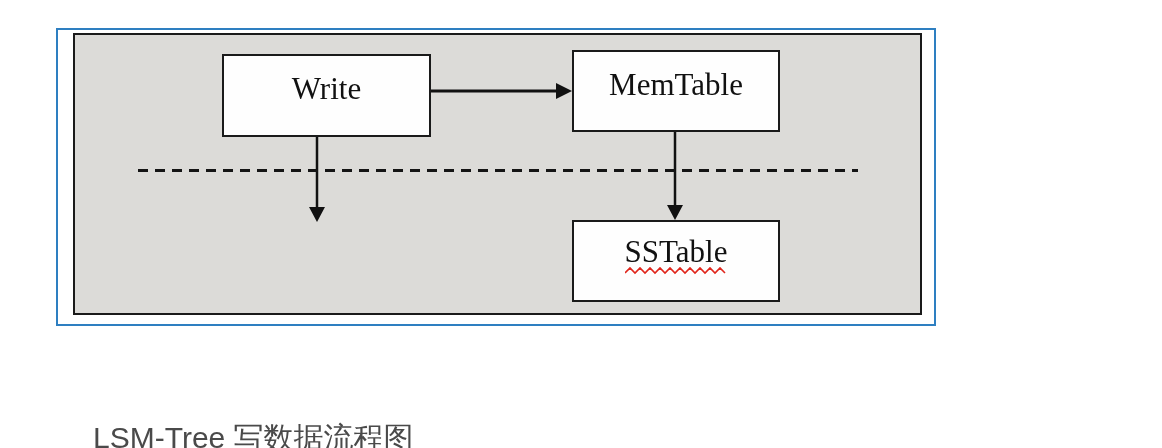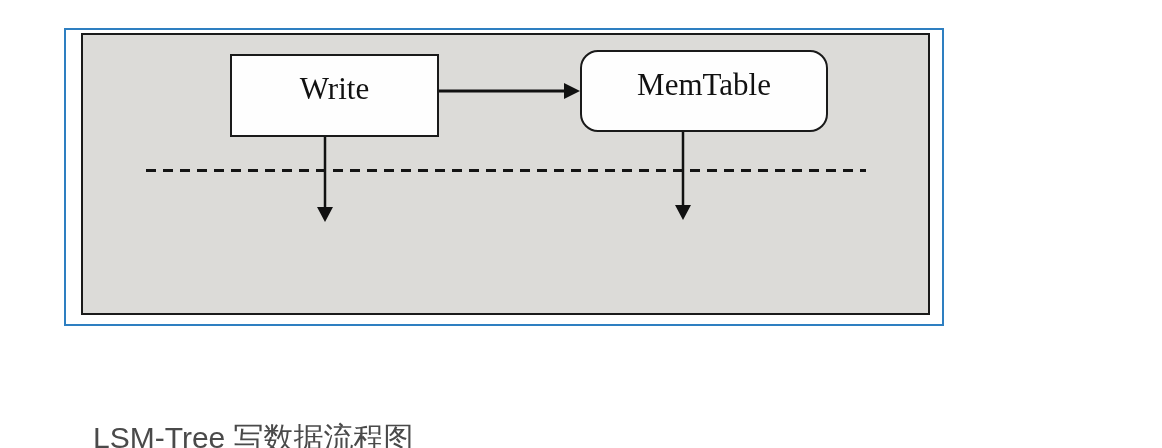--- a/index.html
+++ b/index.html
@@ -11,21 +11,20 @@
     overflow: hidden;
   }
 
   
   .figure-frame {
     position: absolute;
     left: 56px; top: 28px;
     width: 880px; height: 298px;
     border: 2px solid #2e7fc1;
     background: #ffffff;
-    margin-left: 8px;
   }
 
   
   .panel {
     position: absolute;
     left: 15px; top: 3px;
     width: 849px; height: 282px;
     background: #dcdbd8;
     border: 2px solid #1a1a1a;
   }
@@ -38,21 +37,21 @@
     display: flex;
     align-items: center;
     justify-content: center;
     padding-bottom: 13px; 
     font-family: "Liberation Serif", serif;
     font-size: 31px;
     color: #111111;
     white-space: nowrap;
   }
   .node-write    { left: 147px; top: 19px;  width: 209px; height: 83px; }
-  .node-memtable { left: 497px; top: 15px;  width: 248px; height: 82px; border-radius: 18px; }
+  .node-memtable { left: 497px; top: 15px;  width: 208px; height: 82px; }
   .node-wal      { left: 143px; top: 187px; width: 207px; height: 81px; }
   .node-sstable  { left: 497px; top: 185px; width: 208px; height: 82px; }
 
   .node-inner { display: flex; flex-direction: column; align-items: center; }
   .wavy { display: block; margin-top: -4px; }
 
   
   .dashed-line {
     position: absolute;
     left: 63px; top: 134px;
@@ -106,17 +105,25 @@
 
     <div class="node node-write">
       <span>Write</span>
     </div>
 
     <div class="node node-memtable">
       <span>MemTable</span>
     </div>
 
 
+    <div class="node node-sstable">
+      <span class="node-inner">
+        <span>SSTable</span>
+        <svg class="wavy" width="101" height="9" viewBox="0 0 101 9" xmlns="http://www.w3.org/2000/svg" aria-hidden="true">
+          <path d="M0,7 L5,2 L10,7 L15,2 L20,7 L25,2 L30,7 L35,2 L40,7 L45,2 L50,7 L55,2 L60,7 L65,2 L70,7 L75,2 L80,7 L85,2 L90,7 L95,2 L100,7" fill="none" stroke="#e0261c" stroke-width="1.6"></path>
+        </svg>
+      </span>
+    </div>
 
   </div>
 </div>
 
 <div class="caption">LSM-Tree 写数据流程图</div>
 
 </body></html>

